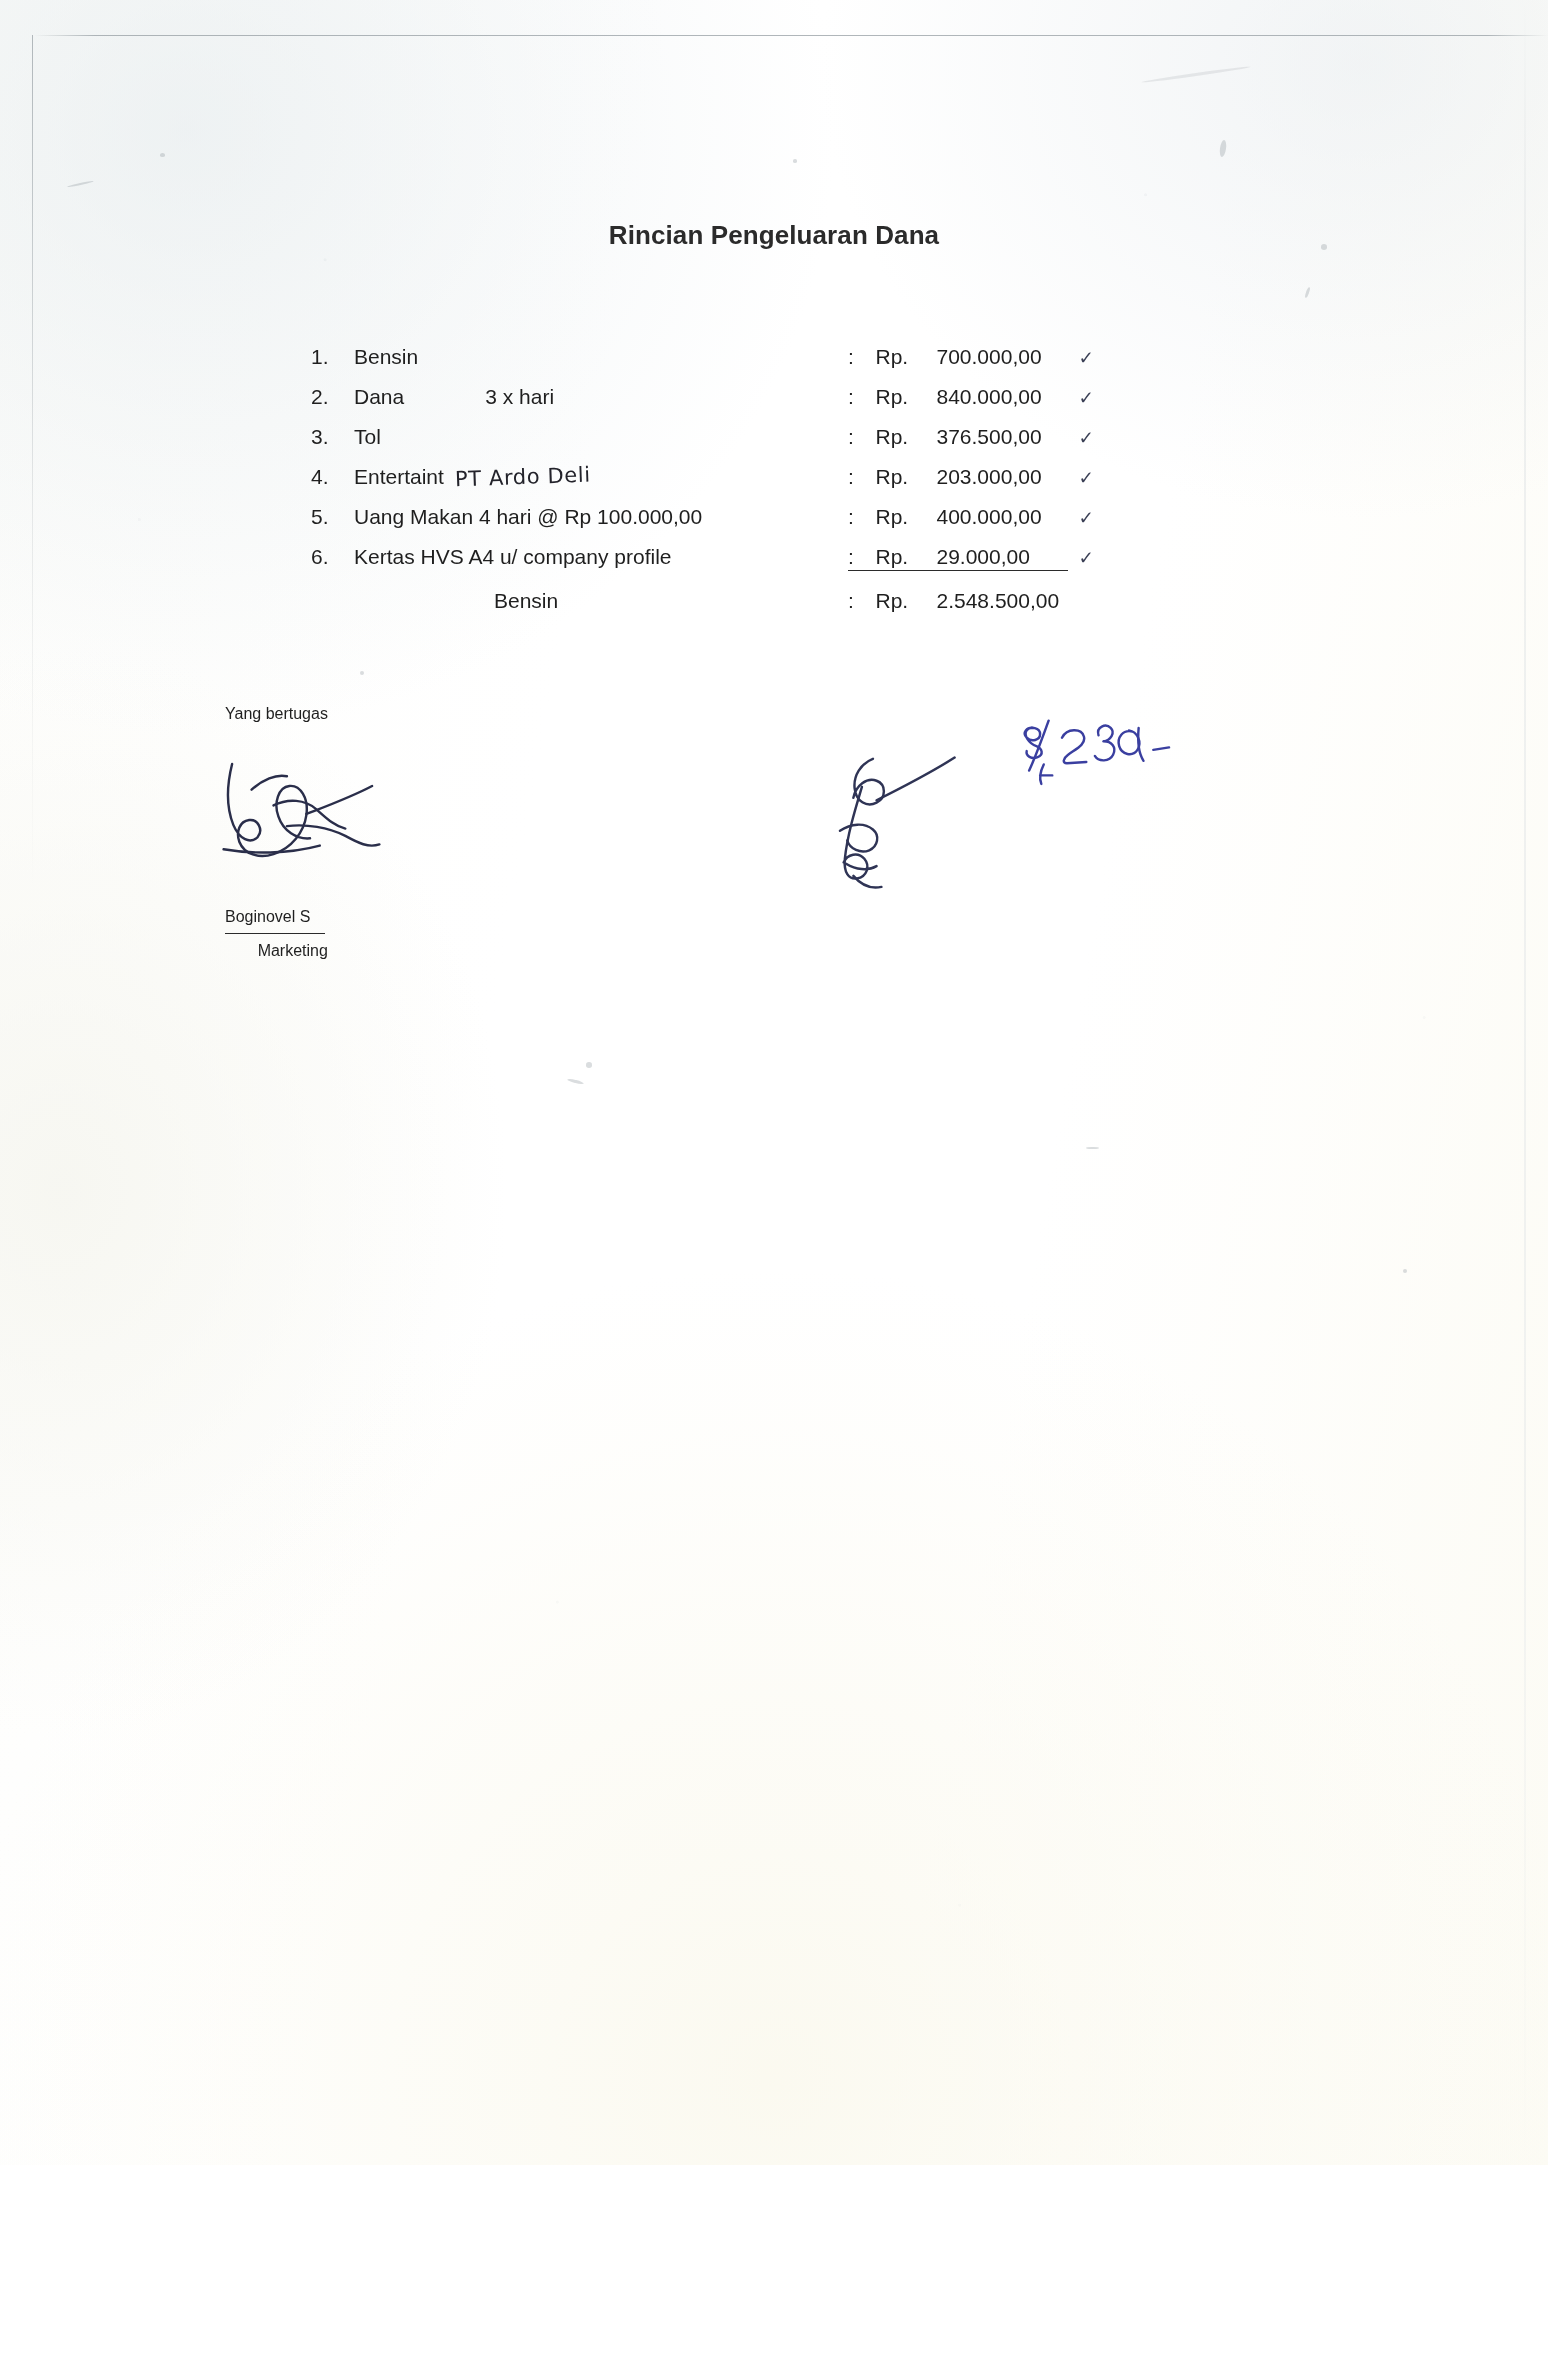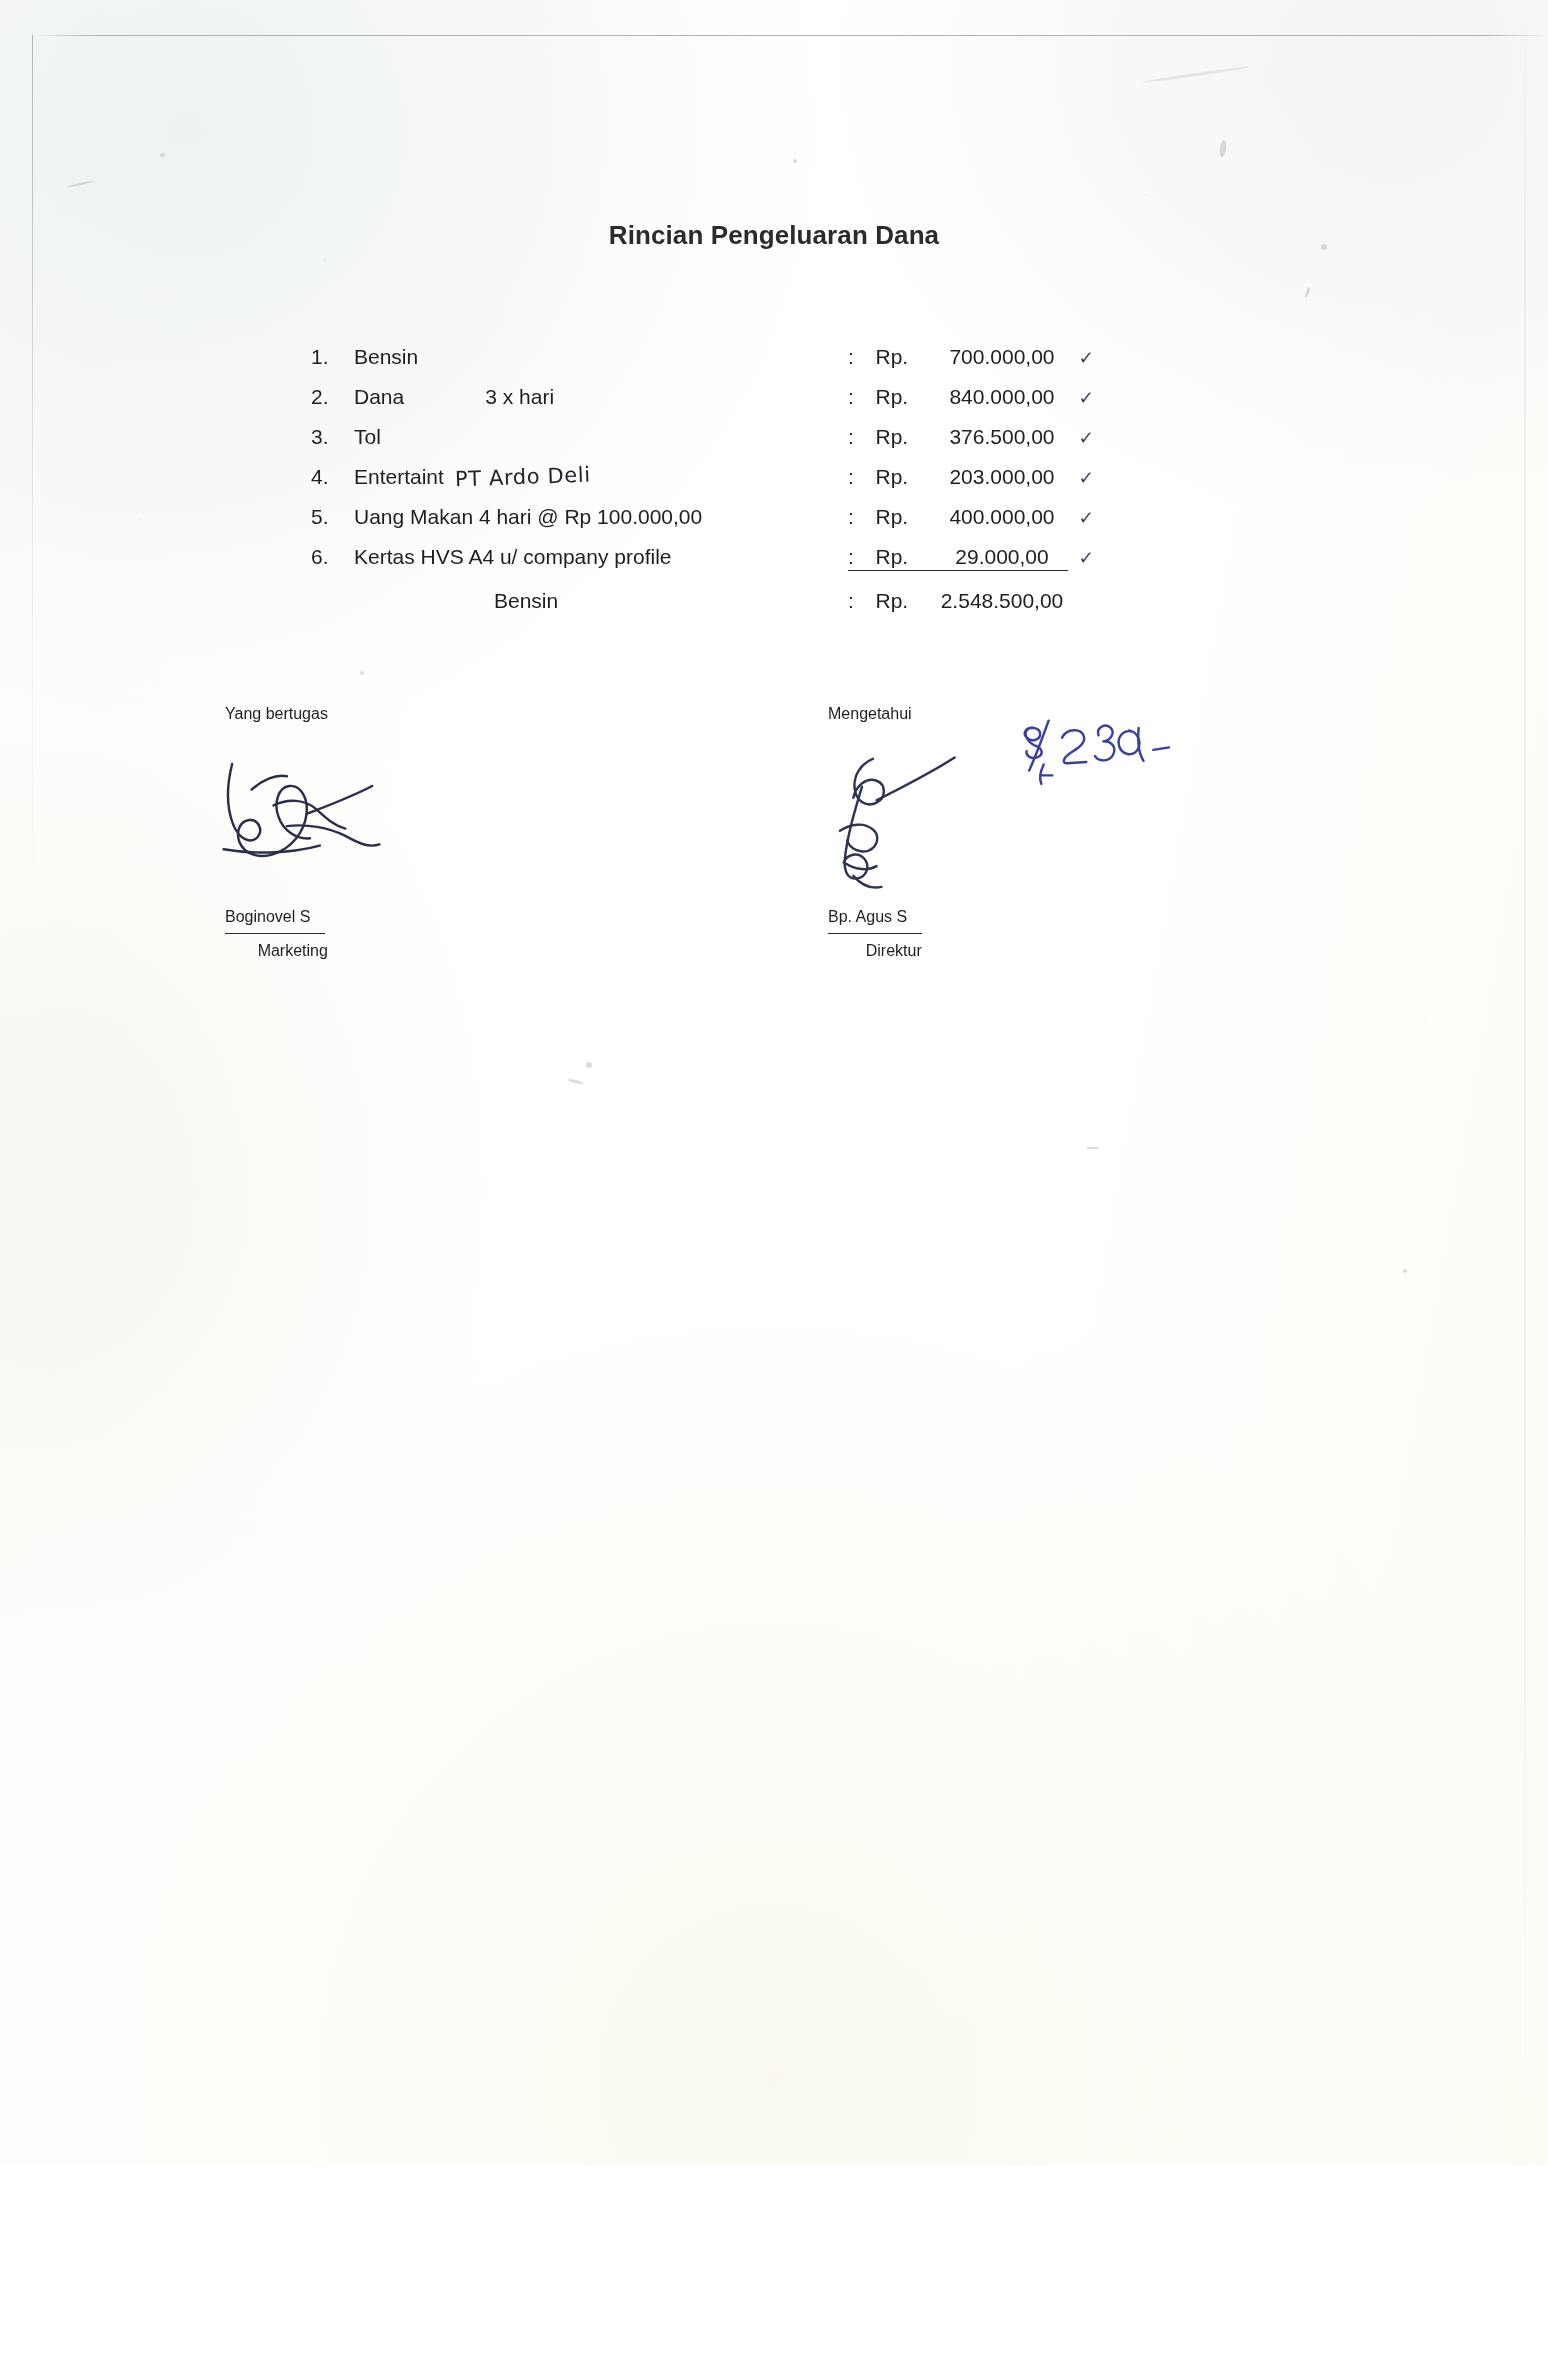--- a/index.html
+++ b/index.html
@@ -114,21 +114,21 @@
     display: inline-block;
   }
   .colon {
     flex: 0 0 27.5px;
   }
   .cur {
     flex: 0 0 61px;
   }
   .amt {
     flex: 0 0 131px;
-    text-align: center;
+    text-align: left;
   }
   .check {
     flex: 0 0 43px;
     text-align: left;
     padding-left: 11px;
     font-size: 18.3px;
     color: #3a3f55;
     font-family: "DejaVu Sans", sans-serif;
   }
   .row-underline .colon,
@@ -279,26 +279,20 @@
     </div>
   </div>
 
   <div class="sign-block sign-left">
     <div class="sign-role-top">Yang bertugas</div>
     <div class="sign-space"></div>
     <div><span class="sign-name">Boginovel S</span></div>
     <div class="sign-title">Marketing</div>
   </div>
 
-  <div class="sign-block sign-right">
-    <div class="sign-role-top">Mengetahui</div>
-    <div class="sign-space"></div>
-    <div><span class="sign-name">Bp. Agus S</span></div>
-    <div class="sign-title">Direktur</div>
-  </div>
 
   <svg class="signature sig1" width="201" height="140" viewBox="0 0 330 230">
     <g fill="none" stroke="#2a2e4a" stroke-width="4" stroke-linecap="round" stroke-linejoin="round">
       <path d="M28 28 C20 60 18 98 30 128 C40 152 58 160 70 148 C80 136 70 118 56 120 C40 122 34 140 40 156 C48 176 72 184 96 176 C126 166 146 140 150 112 C154 84 140 62 122 64 C104 66 96 92 104 114 C112 138 134 152 156 150"></path>
       <path d="M60 70 C78 54 100 44 118 48"></path>
       <path d="M96 96 C120 84 148 86 166 102 C182 116 196 130 214 134"></path>
       <path d="M118 130 C150 126 186 132 214 146 C236 158 252 166 270 160"></path>
       <path d="M14 168 C60 176 120 176 172 162"></path>
       <path d="M150 110 C186 96 224 82 258 64"></path>
     </g>

